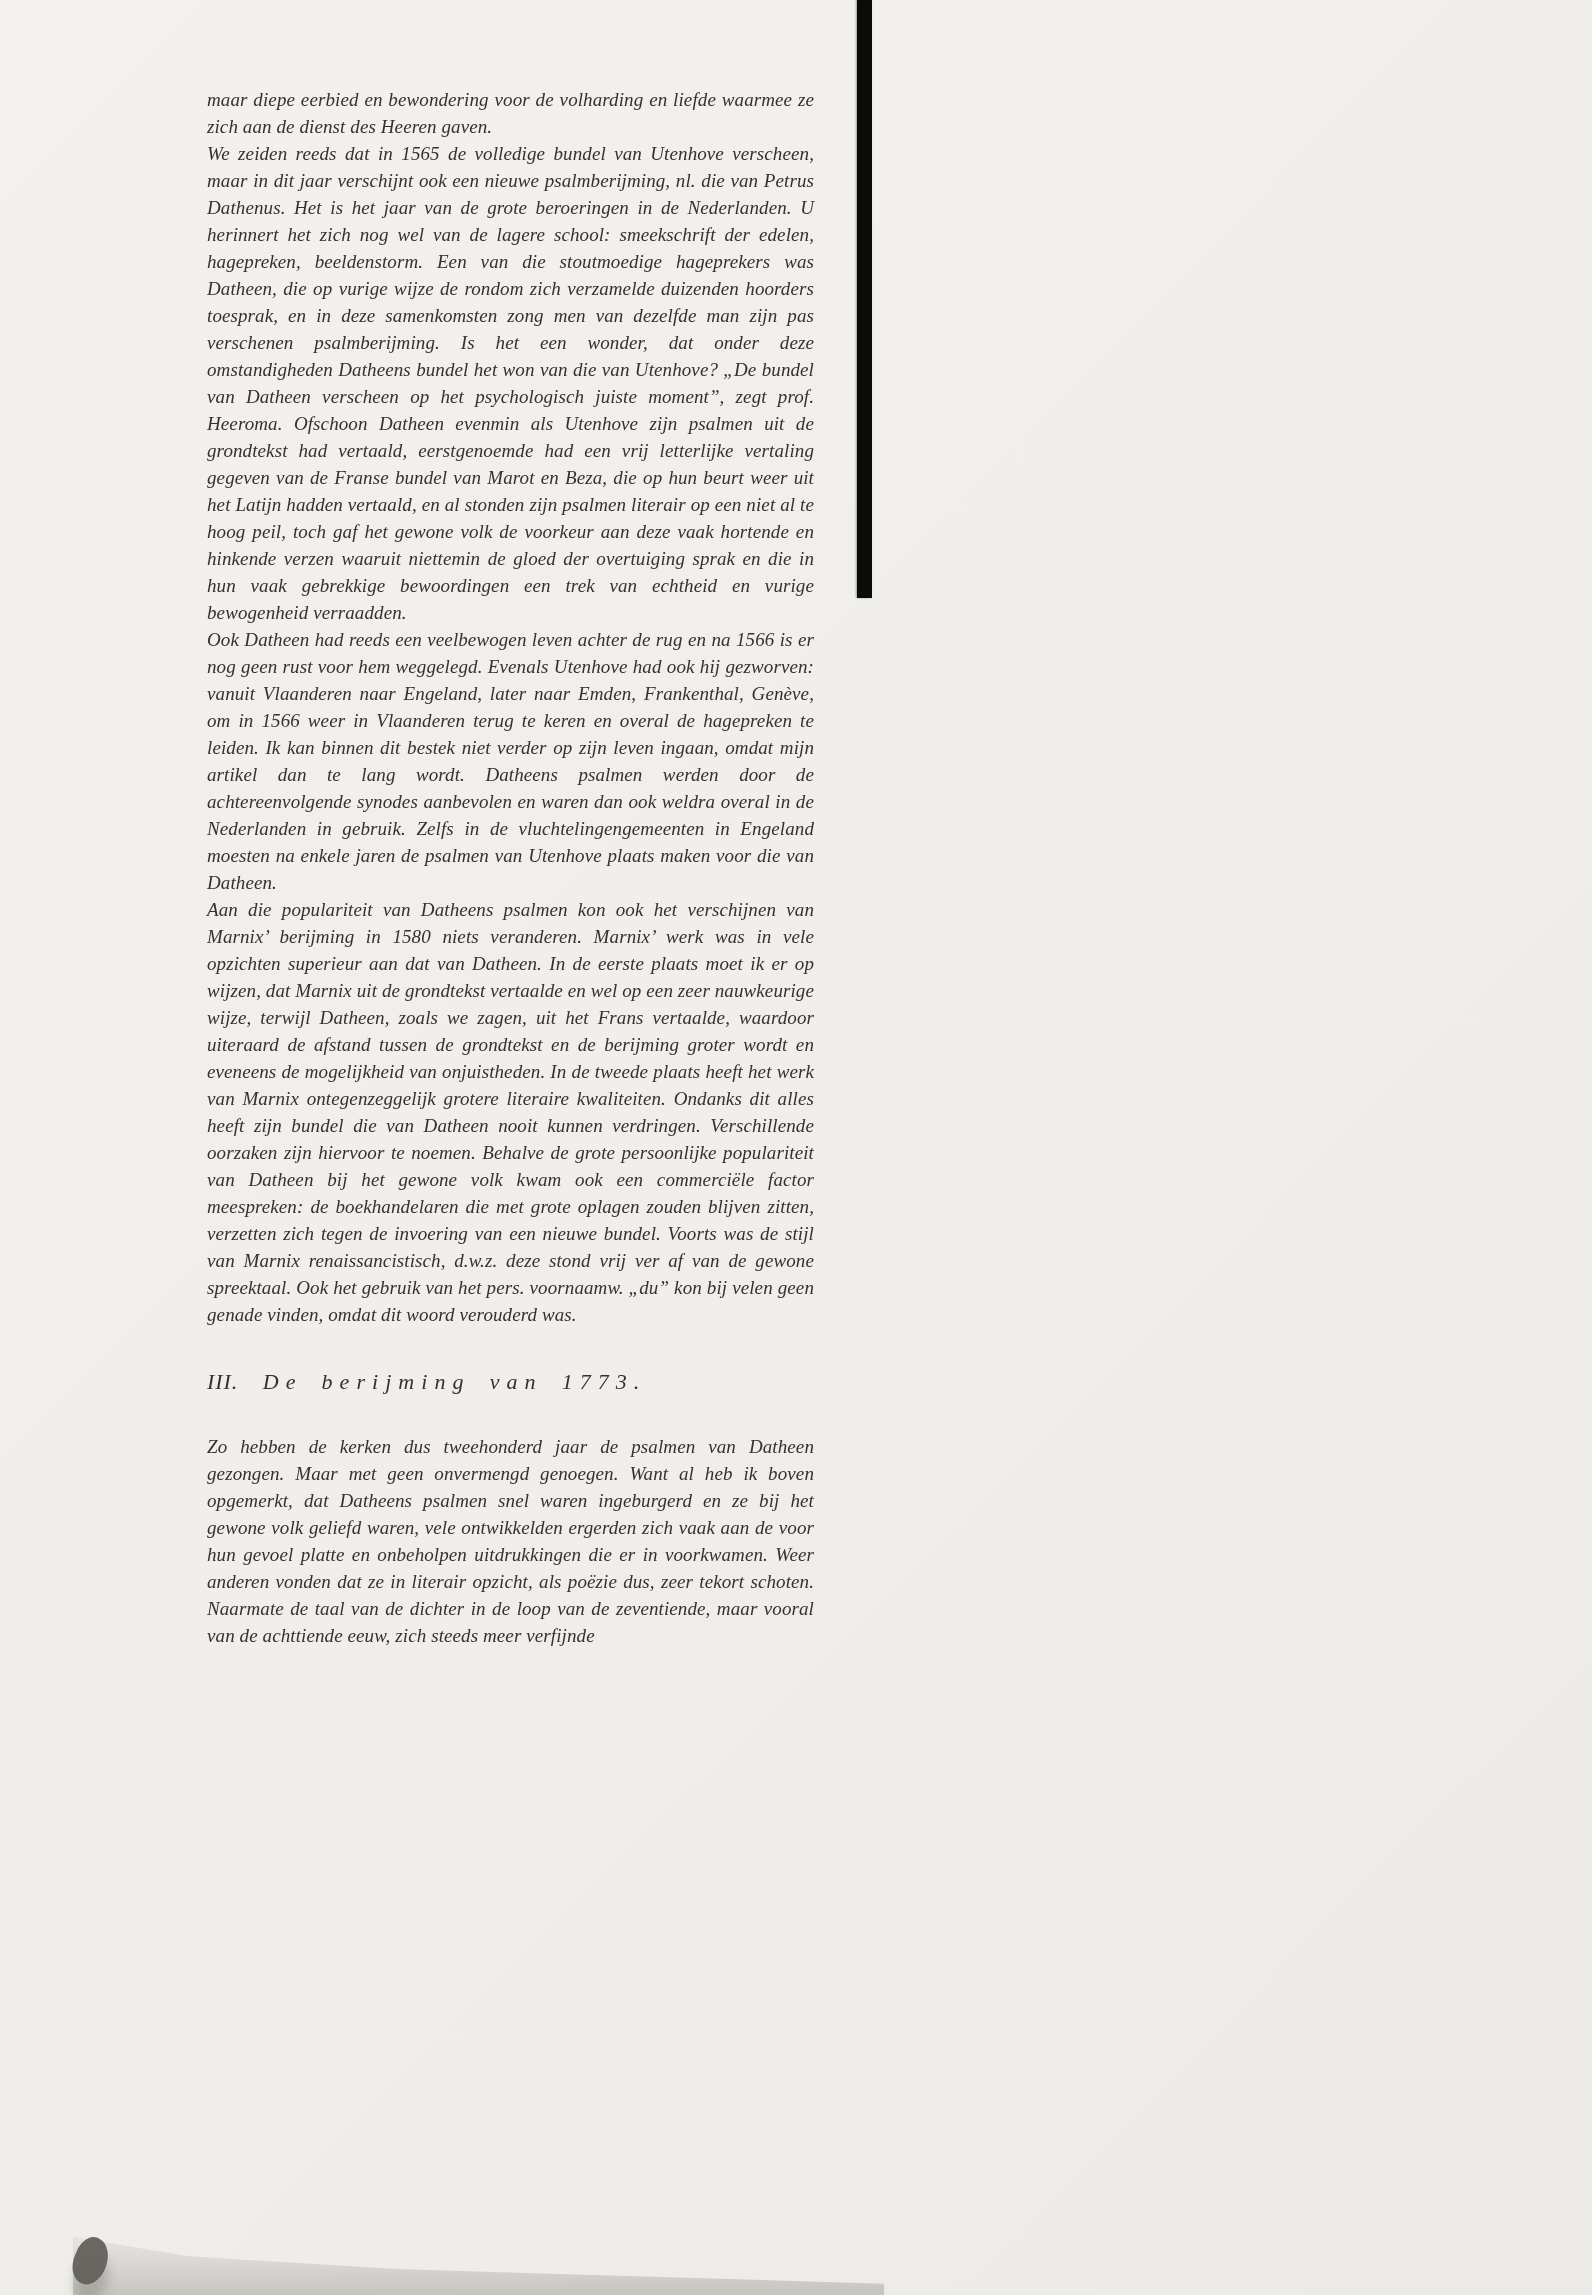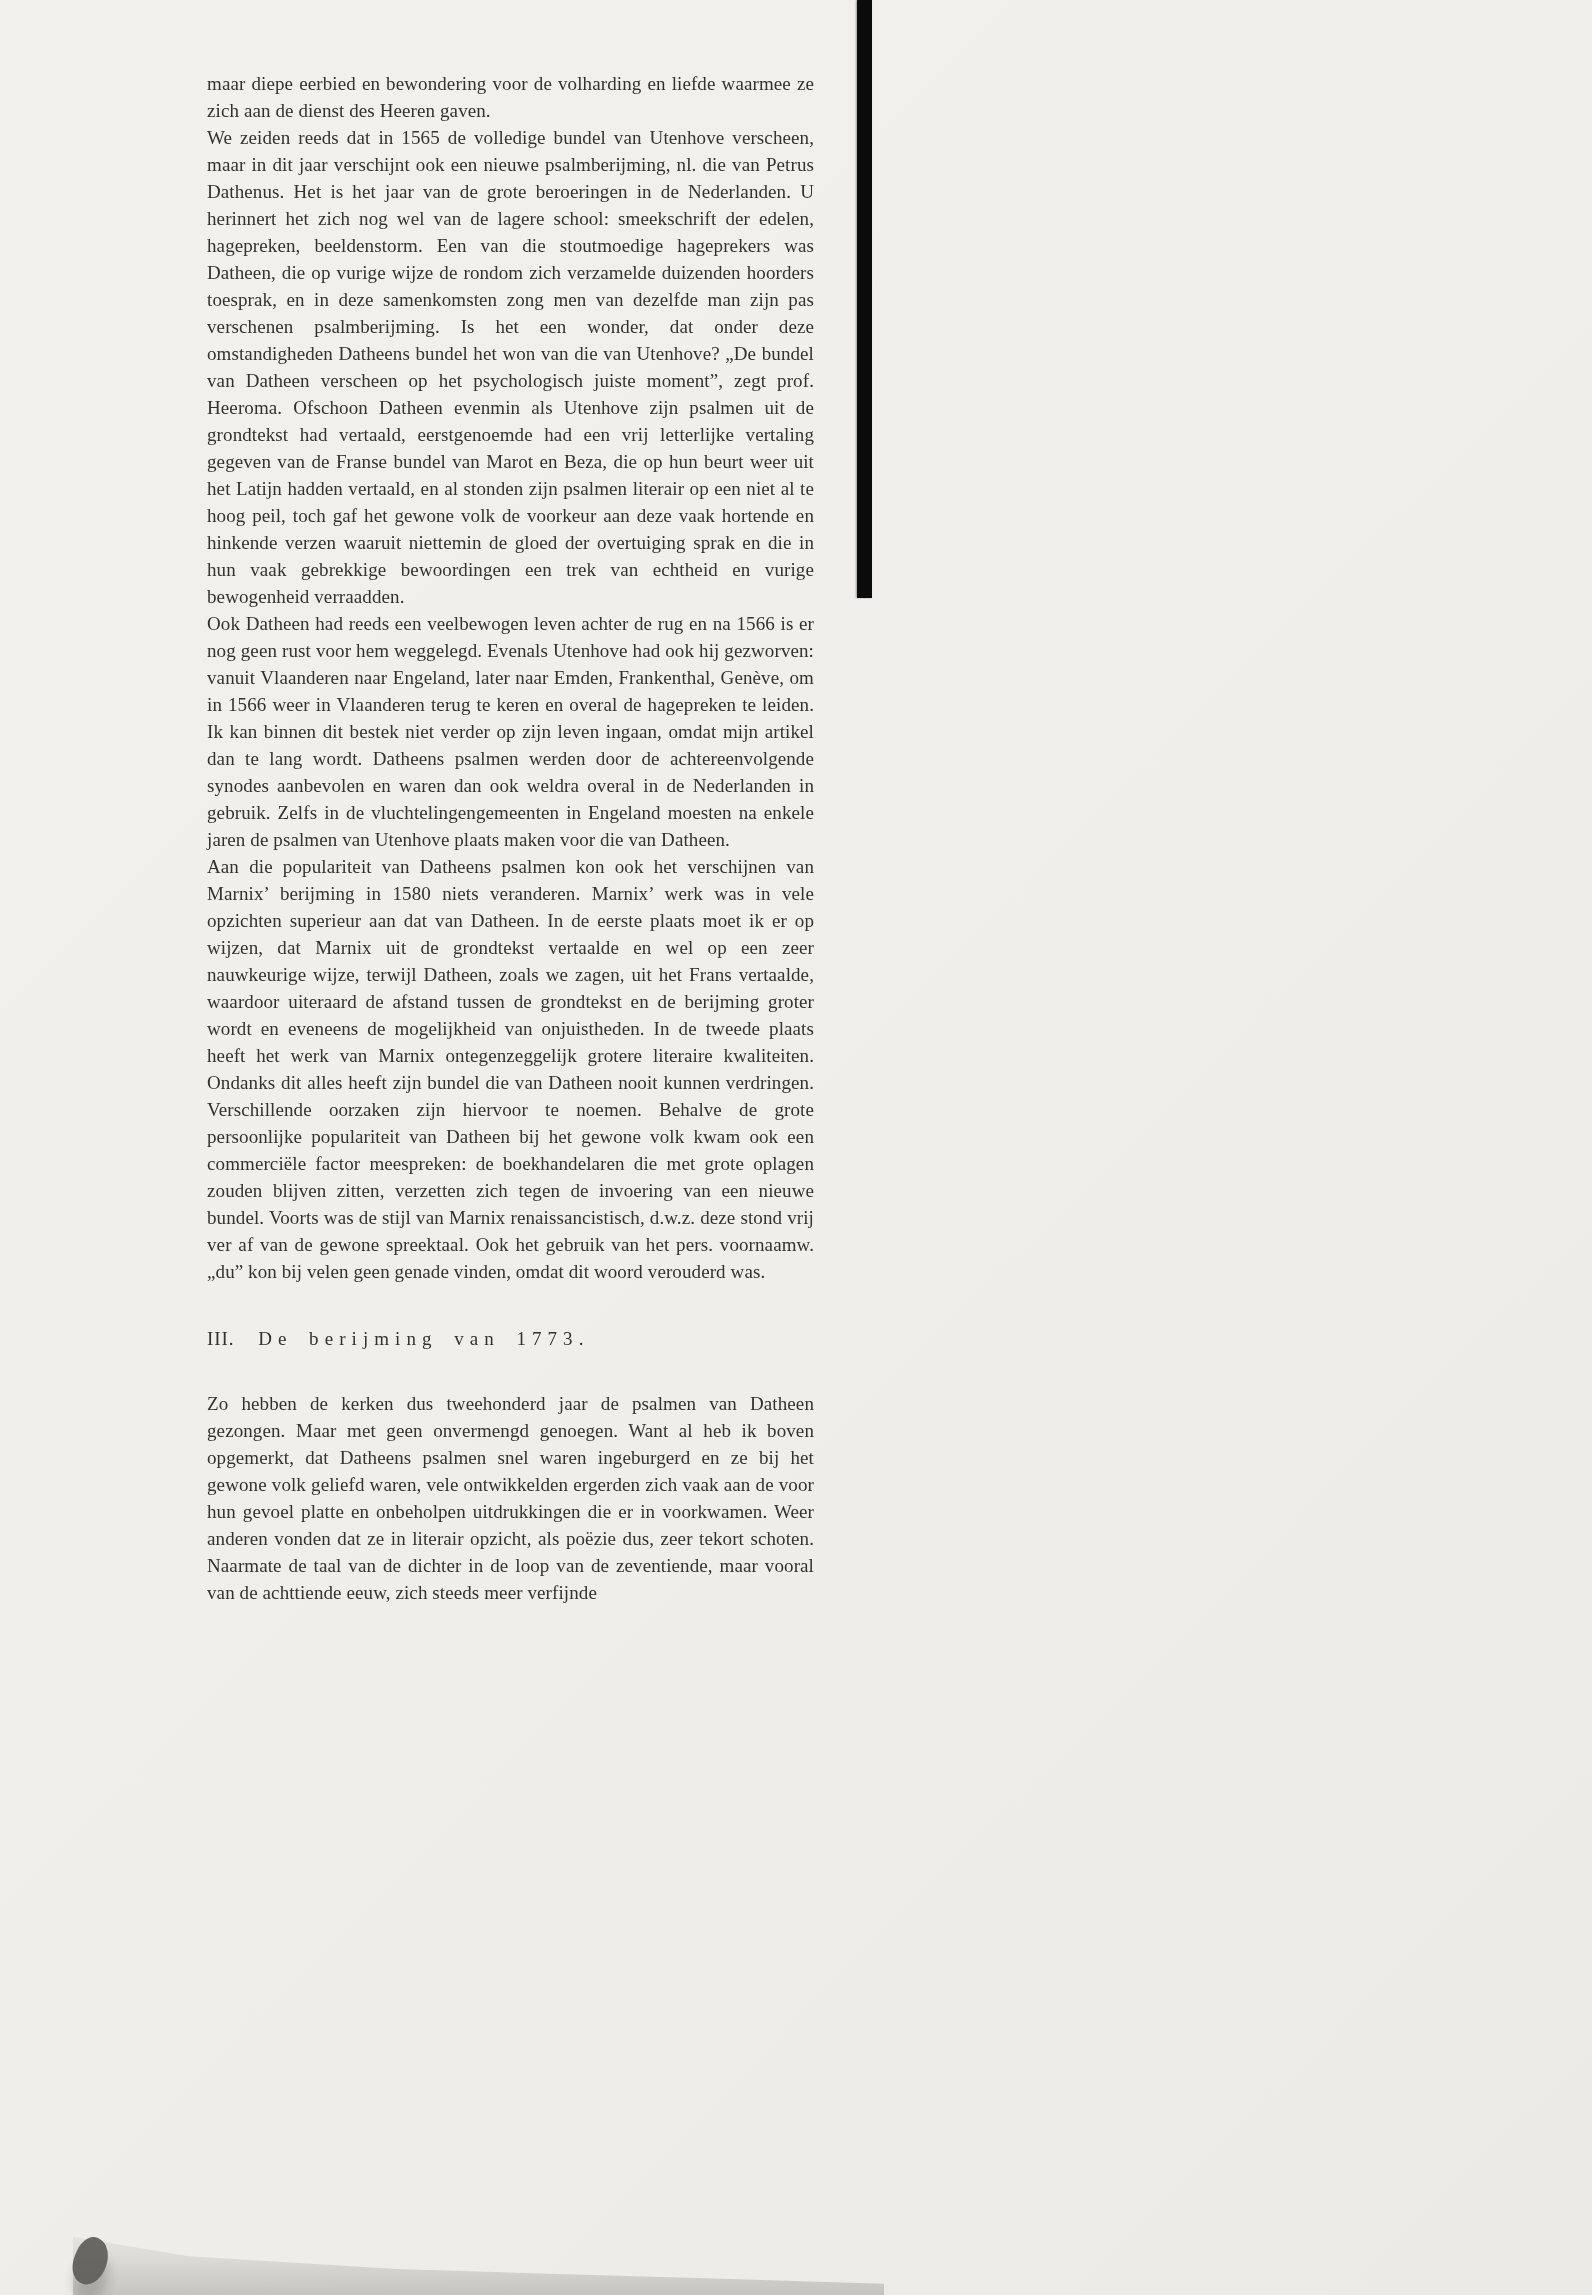--- a/index.html
+++ b/index.html
@@ -28,35 +28,36 @@
     width: 14.7px;
     height: 598px;
     background: #0b0b0b;
     box-shadow: -0.9px 0 1.7px rgba(0,0,0,0.35);
   }
 
   
   .text-block {
     position: absolute;
     left: 207px;
-    top: 70px;
+    top: 86px;
     width: 607px;
     color: #343230;
     font-size: 19px;
     line-height: 27px;
     text-align: justify;
     letter-spacing: 0.1px;
+    font-style: italic;
   }
   .text-block p.para {
     margin: 0;
   }
 
   .section-heading {
     margin: 40px 0 38px 0;
-    font-size: 19px;
+    font-size: 22px;
     font-weight: normal;
     line-height: 27px;
     text-align: left;
     color: #343230;
   }
   .section-heading .numeral {
     margin-right: 19px;
     letter-spacing: 0.9px;
   }
   .section-heading .spaced-title {

